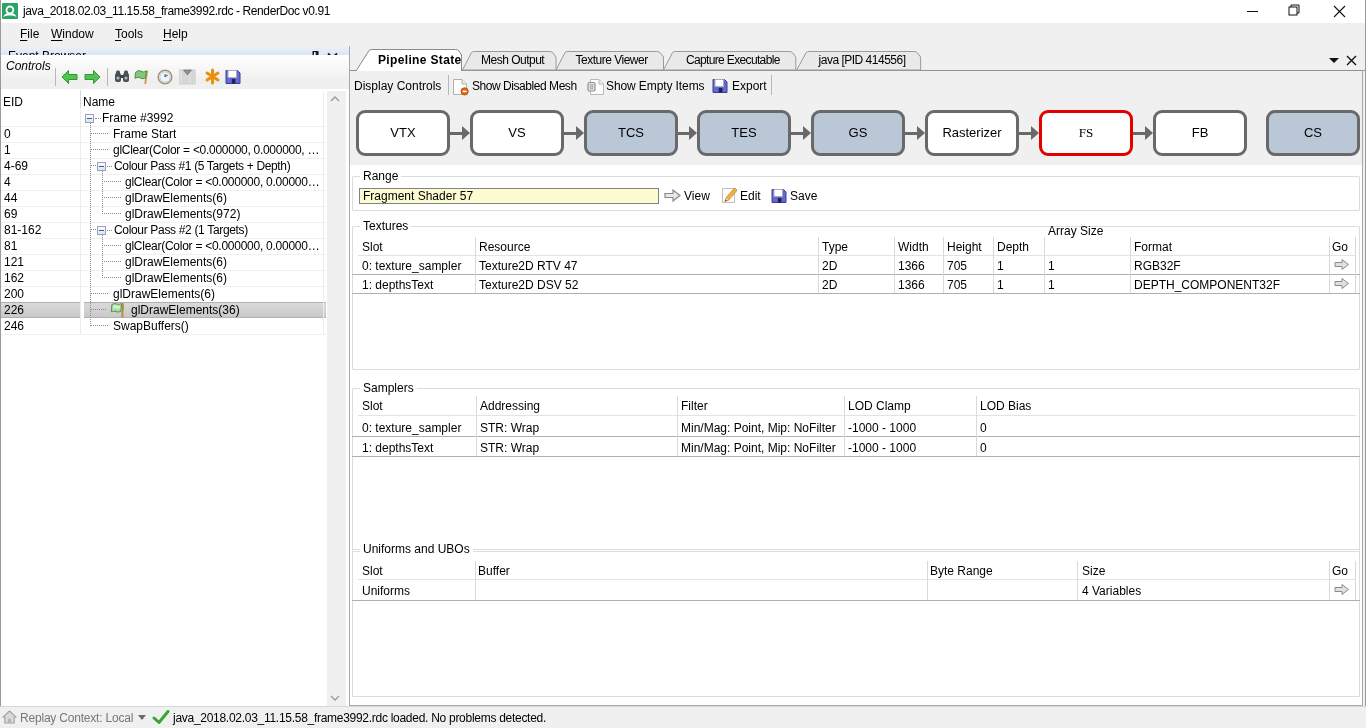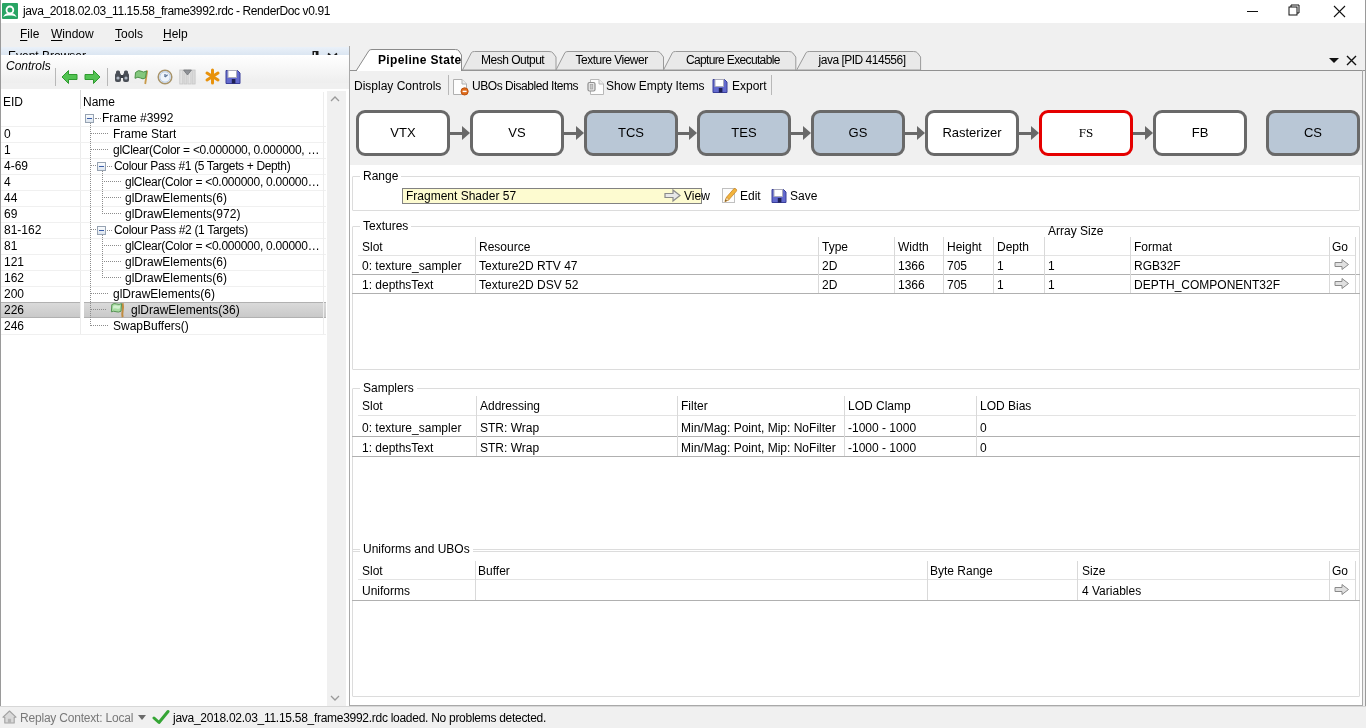--- a/index.html
+++ b/index.html
@@ -49,21 +49,21 @@
 .group { position:absolute; border:1px solid #dcdcdc; border-radius:1px; }
 .glabel { position:absolute; top:-7px; left:7px; background:#fff; padding:0 3px; line-height:13px; font-size:12px; }
 
 .cell { position:absolute; white-space:nowrap; }
 .vline { position:absolute; width:1px; background:#d9d9d9; }
 .hline { position:absolute; height:1px; background:#b0b0b0; }
 .hline.light { background:#e3e3e3; }
 
 .tbtext { position:absolute; font-size:12px; }
 
-#shaderfield { position:absolute; left:359px; top:188px; width:300px; height:16px; background:#fdfbd0; border:1px solid #828282; line-height:14px; padding-left:3px; font-size:12px;margin-left:43px; }
+#shaderfield { position:absolute; left:359px; top:188px; width:300px; height:16px; background:#fdfbd0; border:1px solid #828282; line-height:14px; padding-left:3px; font-size:12px; }
 
 #statusbar { left:0; top:706px; width:1366px; height:22px; background:#f0f0f0; border-top:1px solid #d7d7d7; }
 
 #tabsvg { left:350px; top:46px; }
 </style>
 </head>
 <body>
 
 <div class="abs" id="titlebar"></div>
 <svg class="abs" style="left:2px;top:3px" width="16" height="16">
@@ -293,21 +293,21 @@
 </svg>
 
 <div class="tbtext abs" style="left:354px;top:79px">Display Controls</div>
 <div class="vsep" style="left:448px;top:75px;height:20px"></div>
 <svg class="abs" style="left:452px;top:78px" width="18" height="18">
   <path d="M1.5 1.5 h8.5 l4.5 4.5 v10.5 h-13 z" fill="#fdfdfd" stroke="#b0b0b0"></path>
   <path d="M10 1.5 v4.5 h4.5" fill="#eee" stroke="#b0b0b0"></path>
   <circle cx="12.6" cy="13.4" r="3.6" fill="#dd6b1c" stroke="#bf5410"></circle>
   <line x1="10.6" y1="13.4" x2="14.6" y2="13.4" stroke="#fff" stroke-width="1.4"></line>
 </svg>
-<div class="tbtext abs" style="left:472px;top:79px;letter-spacing:-0.45px">UBOs Disabled Items</div>
+<div class="tbtext abs" style="left:472px;top:79px;letter-spacing:-0.45px">Show Disabled Mesh</div>
 <svg class="abs" style="left:587px;top:78px" width="18" height="18">
   <path d="M3.5 1.5 h8.5 l4.5 4.5 v10.5 h-13 z" fill="#fdfdfd" stroke="#b8b8b8"></path>
   <path d="M12 1.5 v4.5 h4.5" fill="#eee" stroke="#b8b8b8"></path>
   <rect x="1" y="4.5" width="7" height="8.5" rx="1.5" fill="#e8e8e8" stroke="#8f8f8f" stroke-width="1.2"></rect>
   <rect x="3.2" y="6.5" width="2.6" height="4.5" fill="#cacaca" stroke="#9a9a9a" stroke-width="0.6"></rect>
 </svg>
 <div class="tbtext abs" style="left:606px;top:79px;letter-spacing:-0.1px">Show Empty Items</div>
 <svg class="abs" style="left:712px;top:78px" width="16" height="16">
   <path d="M1 1.5 h11.5 l2.5 2.5 v10.5 h-14 z" fill="#636ace" stroke="#3a3f9a"></path>
   <rect x="3" y="1.5" width="8.5" height="7" fill="#fff" stroke="#aab"></rect>

